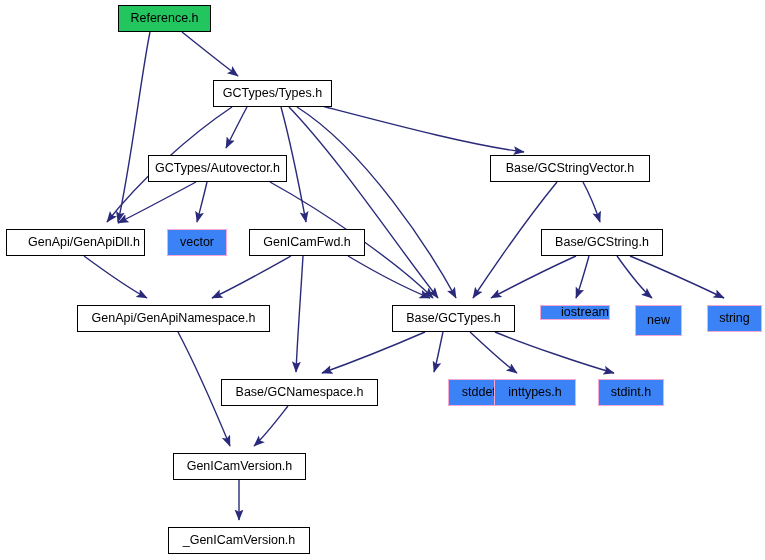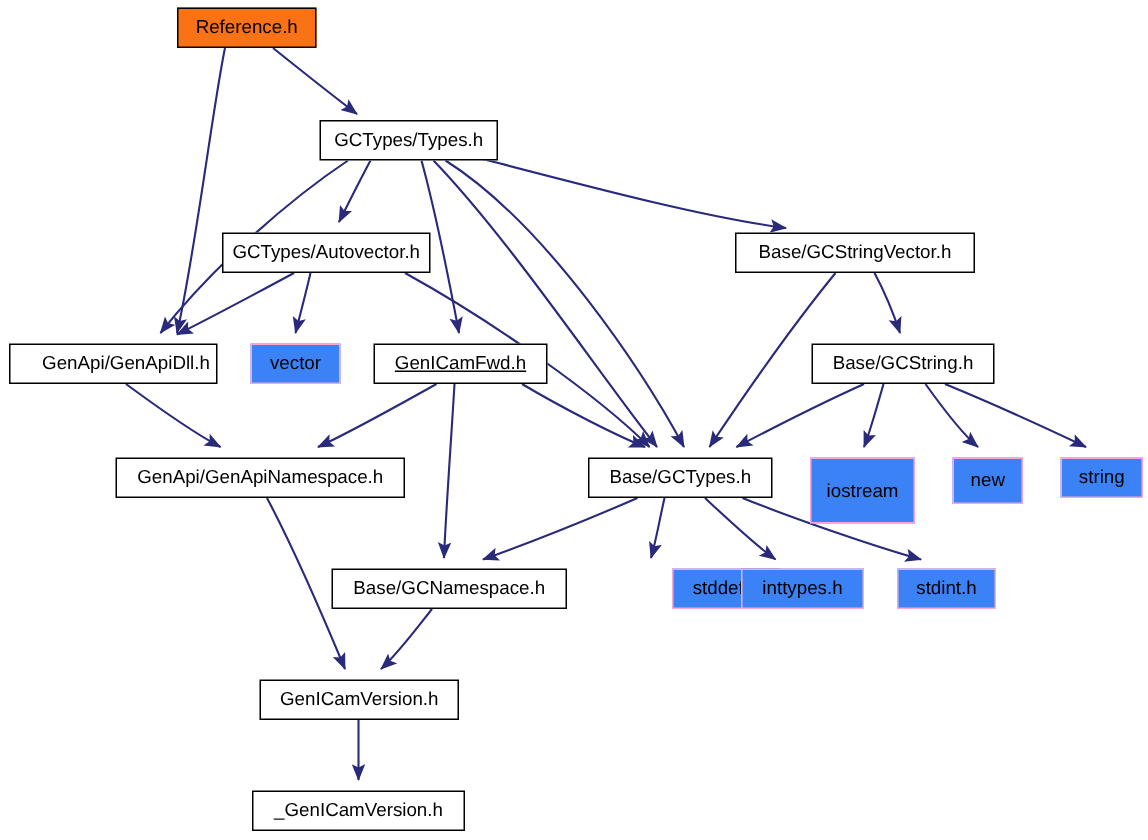--- a/index.html
+++ b/index.html
@@ -33,21 +33,21 @@
     white-space: nowrap;
     letter-spacing: 0px;
     z-index: 2;
   }
   .node-box.normal {
     border: 1.5px solid #000000;
     background: #ffffff;
   }
   .node-box.root {
     border: 1.5px solid #000000;
-    background: #f97316;
+    background: #22c55e;
   }
   .node-box.system {
     border: 1px solid #f9a8d4;
     background: #3b82f6;
   }
   .node-label {
     pointer-events: none;
   }
 </style>
 </head>
@@ -103,33 +103,33 @@
       </div>
       <div class="node-box normal" style="left: 490px; top: 155px; width: 160px; height: 27px;">
         <span class="node-label">Base/GCStringVector.h</span>
       </div>
       <div class="node-box normal" style="left: 6px; top: 229px; width: 139px; height: 27px; padding-left: 17px;">
         <span class="node-label">GenApi/GenApiDll.h</span>
       </div>
       <div class="node-box system" style="left: 167px; top: 229px; width: 60px; height: 27px;">
         <span class="node-label">vector</span>
       </div>
-      <div class="node-box normal" style="left: 249px; top: 229px; width: 116px; height: 27px; text-decoration: underline;">
+      <div class="node-box normal" style="left: 249px; top: 229px; width: 116px; height: 27px;">
         <span class="node-label">GenICamFwd.h</span>
       </div>
       <div class="node-box normal" style="left: 541px; top: 229px; width: 122px; height: 27px;">
         <span class="node-label">Base/GCString.h</span>
       </div>
       <div class="node-box normal" style="left: 77px; top: 305px; width: 193px; height: 27px;">
         <span class="node-label">GenApi/GenApiNamespace.h</span>
       </div>
       <div class="node-box normal" style="left: 392px; top: 305px; width: 123px; height: 27px;">
         <span class="node-label">Base/GCTypes.h</span>
       </div>
-      <div class="node-box system" style="left: 540px; top: 305px; width: 70px; height: 44px;">
+      <div class="node-box system" style="left: 540px; top: 305px; width: 70px; height: 15px; justify-content: flex-end;">
         <span class="node-label">iostream</span>
       </div>
       <div class="node-box system" style="left: 635px; top: 305px; width: 47px; height: 31px;">
         <span class="node-label">new</span>
       </div>
       <div class="node-box system" style="left: 707px; top: 305px; width: 55px; height: 27px;">
         <span class="node-label">string</span>
       </div>
       <div class="node-box normal" style="left: 221px; top: 379px; width: 157px; height: 27px;">
         <span class="node-label">Base/GCNamespace.h</span>

